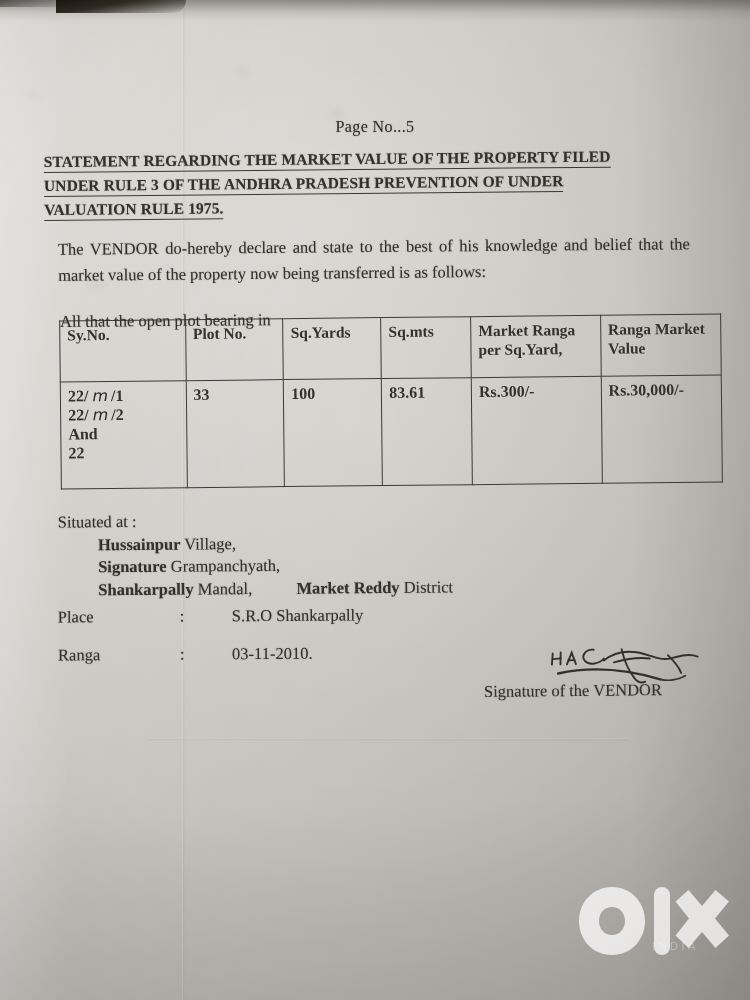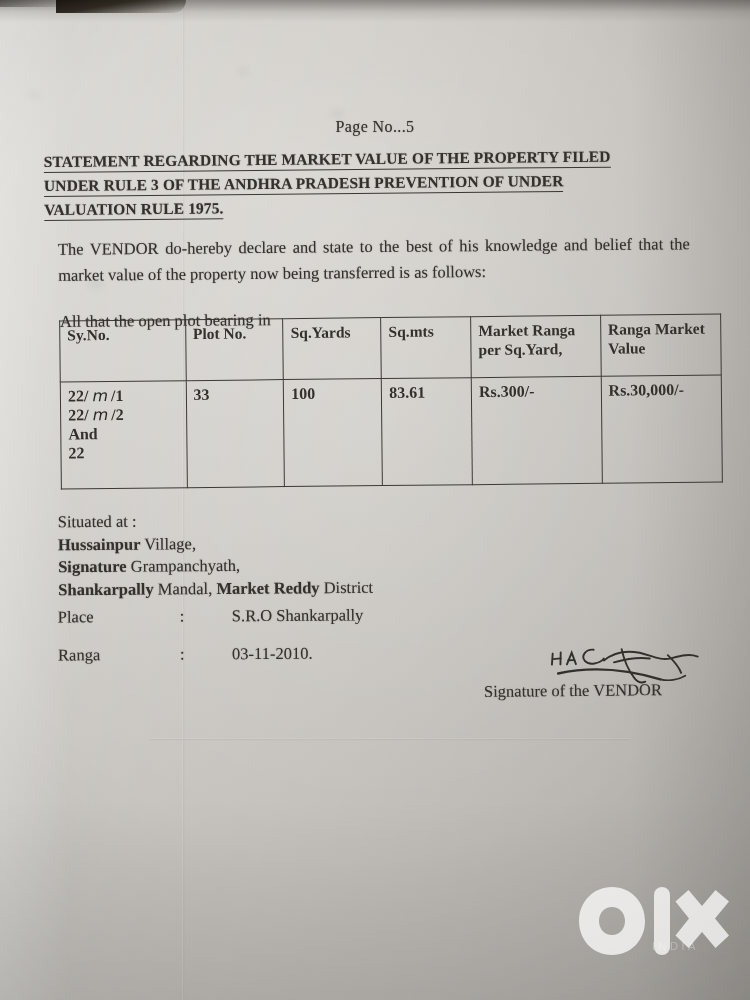--- a/index.html
+++ b/index.html
@@ -189,21 +189,21 @@
   
   .situated {
     position: absolute;
     top: 510px;
     left: 58px;
     font-size: 16.5px;
     line-height: 22.5px;
     transform: rotate(-0.45deg);
   }
   .situated .lead { font-weight: 400; }
-  .situated b { font-weight: 700; }
+  .situated b { font-weight: 700; margin-left: 40px; }
 
   .pd {
     position: absolute;
     top: 606px;
     left: 58px;
     width: 420px;
     font-size: 16.5px;
     transform: rotate(-0.4deg);
   }
   .pd-row { display: flex; margin-bottom: 18px; }

